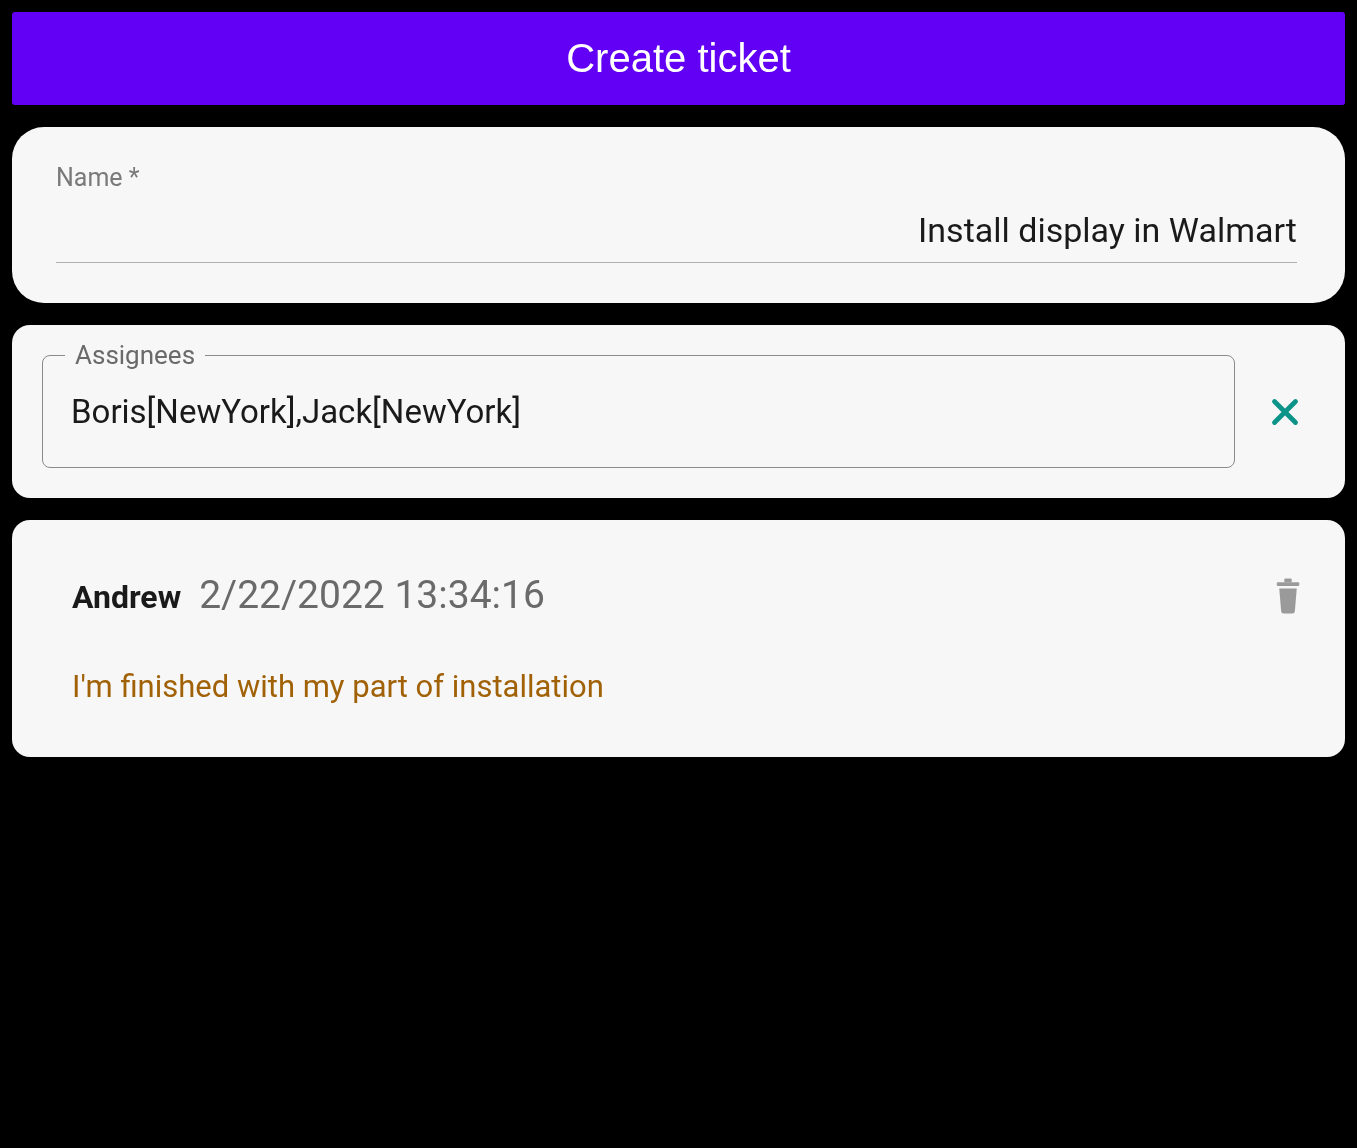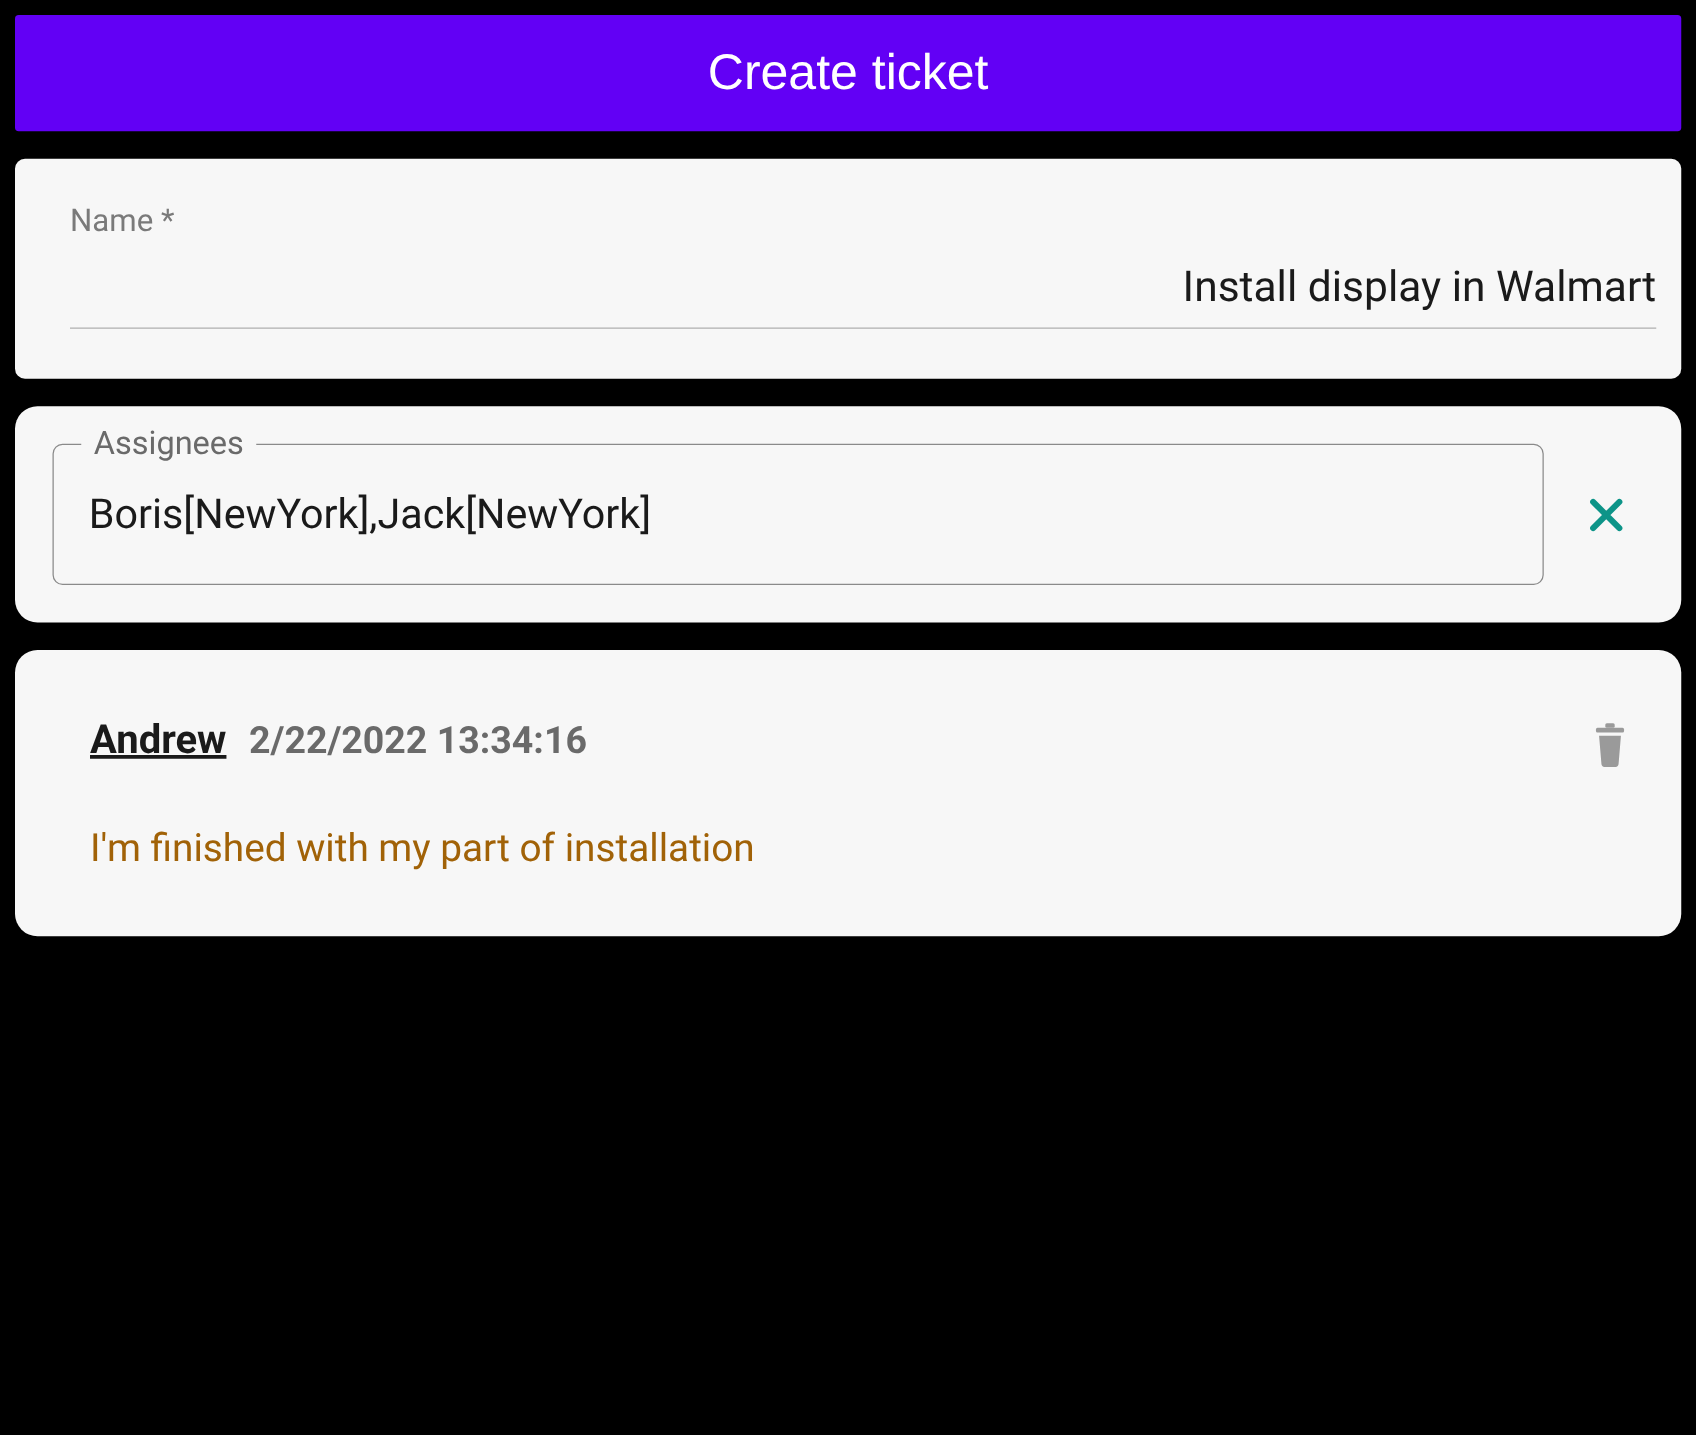--- a/index.html
+++ b/index.html
@@ -29,22 +29,22 @@
       border-radius: 3px;
       width: 100%;
       padding: 24px 0;
       font-size: 40px;
       font-weight: 500;
       cursor: pointer;
       text-align: center;
     }
     .card {
       background: #f7f7f7;
-      border-radius: 8px;
-      padding: 36px 20px 40px 44px;
+      border-radius: 32px;
+      padding: 36px 48px 40px 44px;
       width: 100%;
     }
     .field-label {
       color: #7a7a7a;
       font-size: 25px;
       font-weight: 400;
       margin-bottom: 14px;
       display: block;
     }
     .field-input {
@@ -119,26 +119,25 @@
     .comment-header {
       display: flex;
       align-items: baseline;
       gap: 18px;
       margin-bottom: 50px;
     }
     .comment-author {
       font-size: 32px;
       font-weight: 700;
       color: #1a1a1a;
-      text-decoration: underline;
     }
     .comment-time {
-      font-size: 30px;
+      font-size: 39px;
       color: #6a6a6a;
-      font-weight: 700;
+      font-weight: 400;
     }
     .comment-body {
       font-size: 31px;
       color: #a16207;
     }
     .delete-btn {
       position: absolute;
       top: 52px;
       right: 36px;
       background: none;

